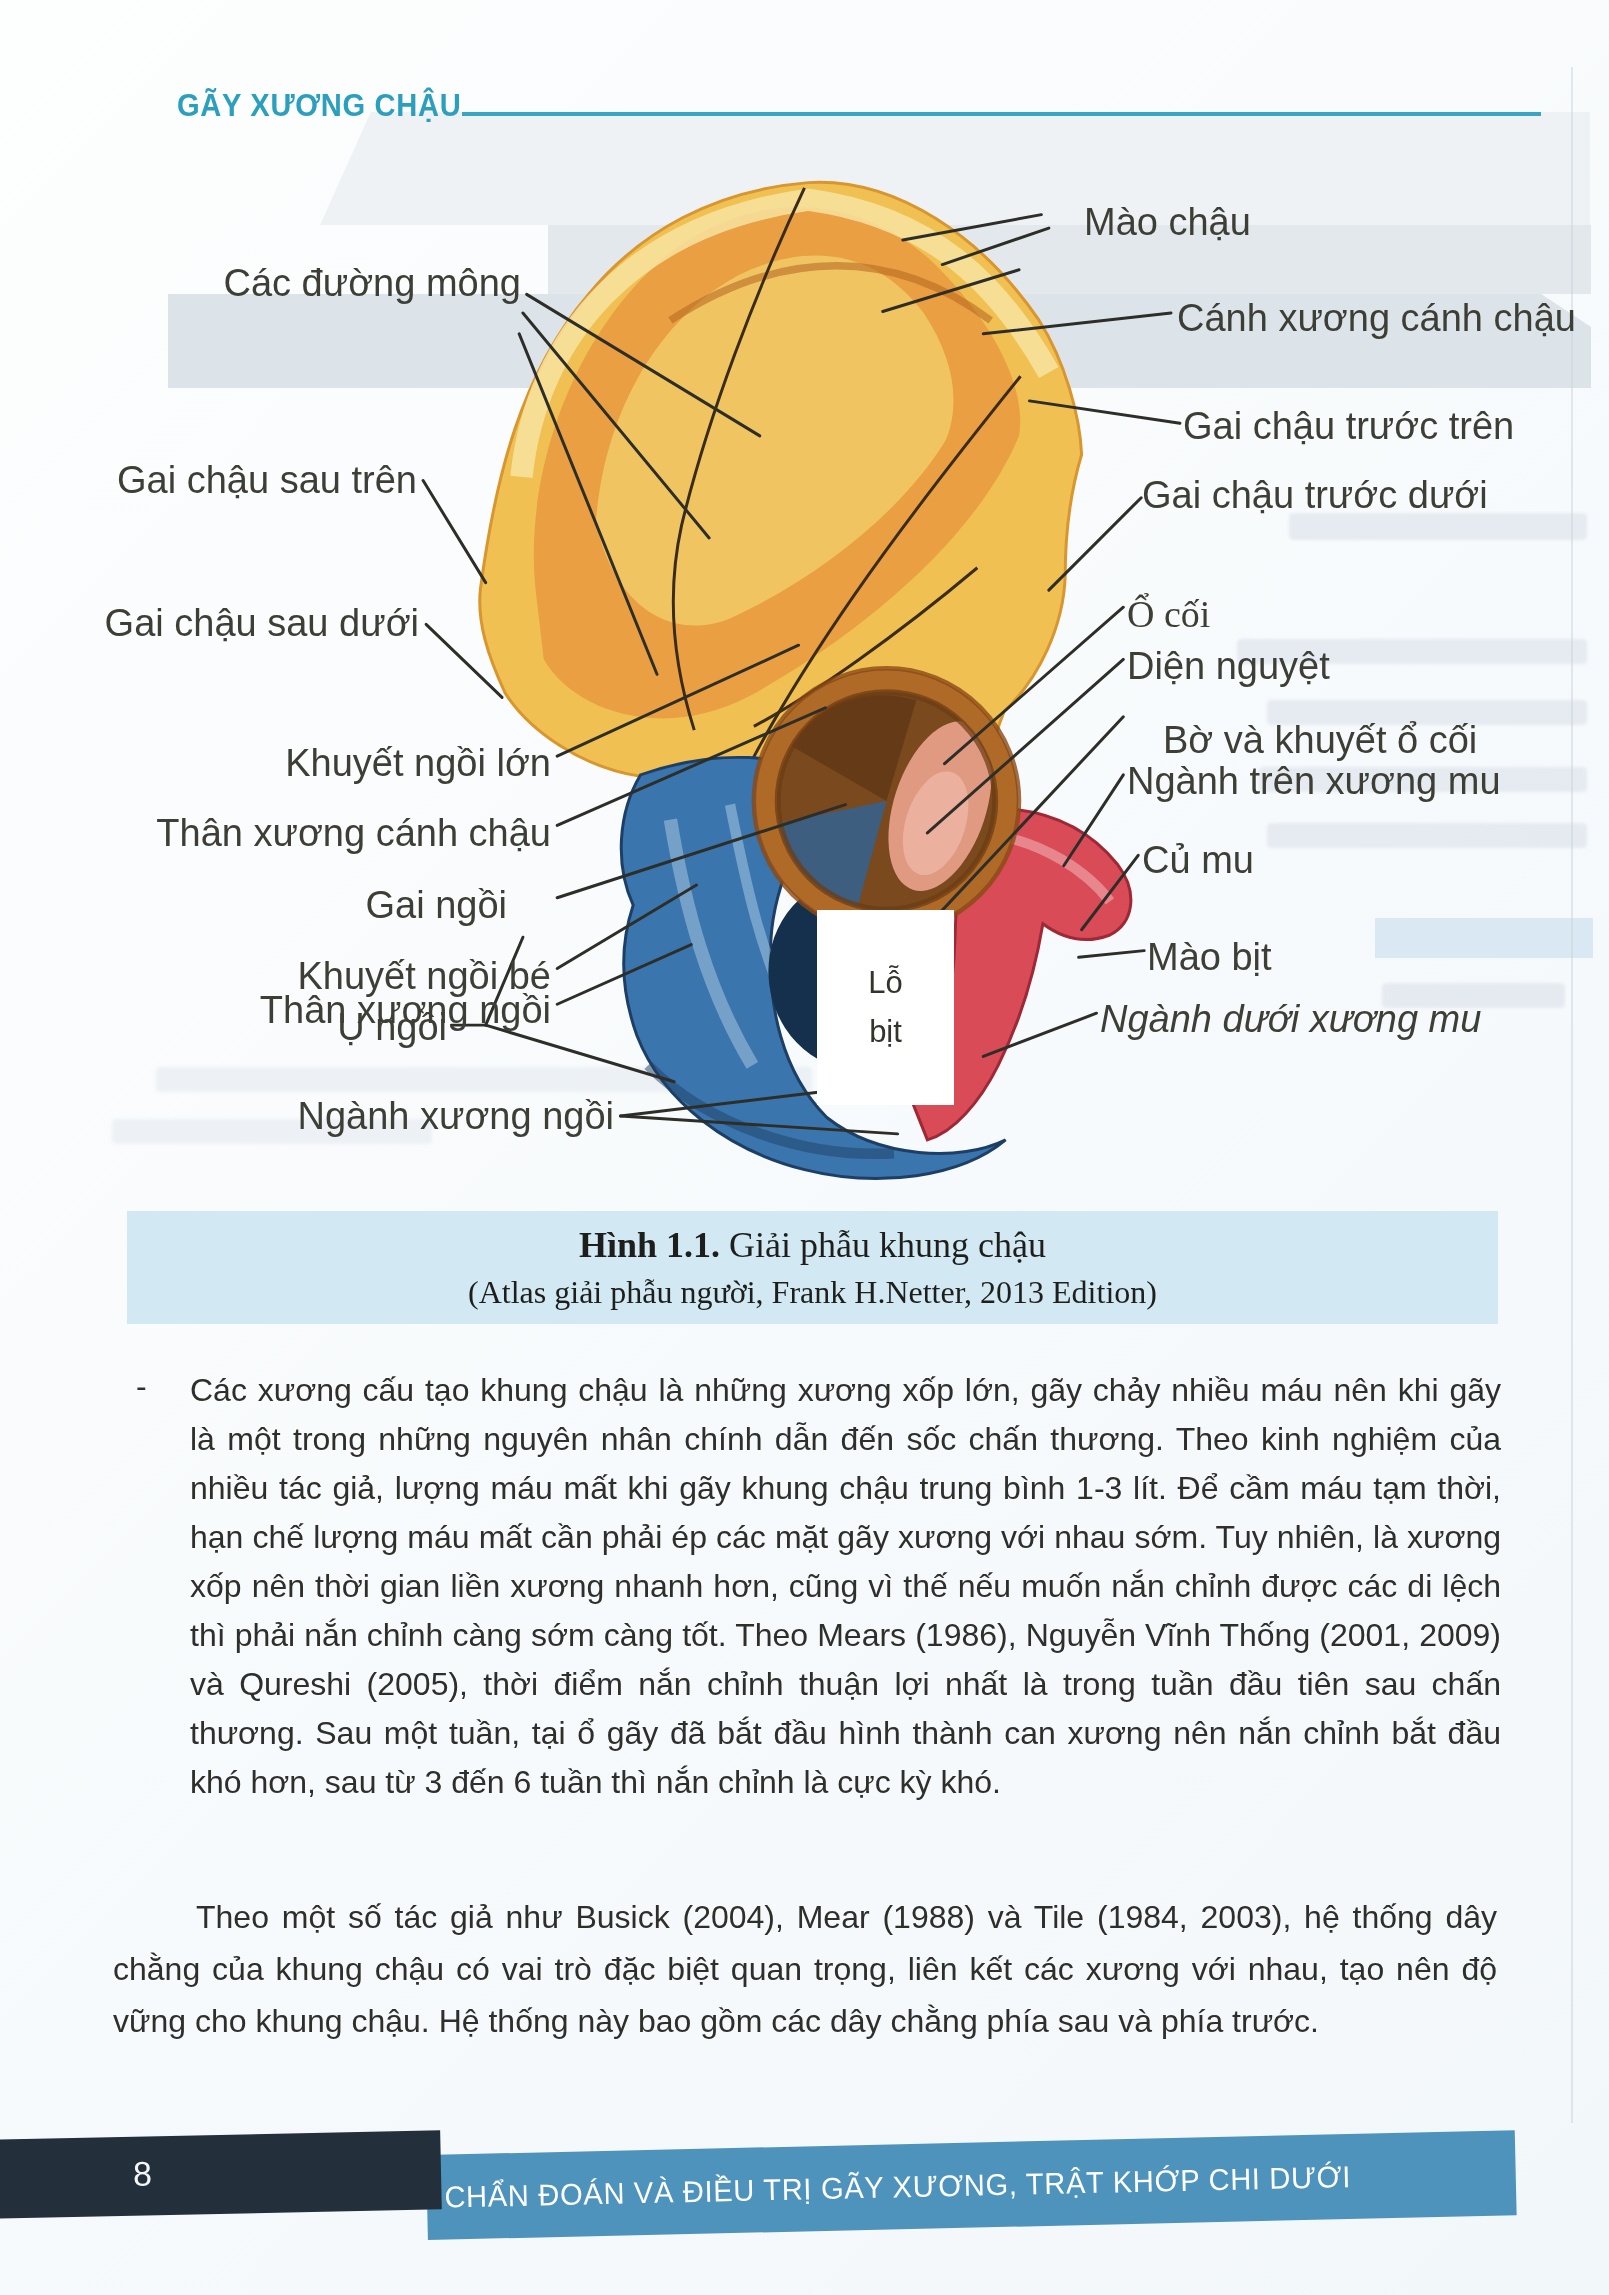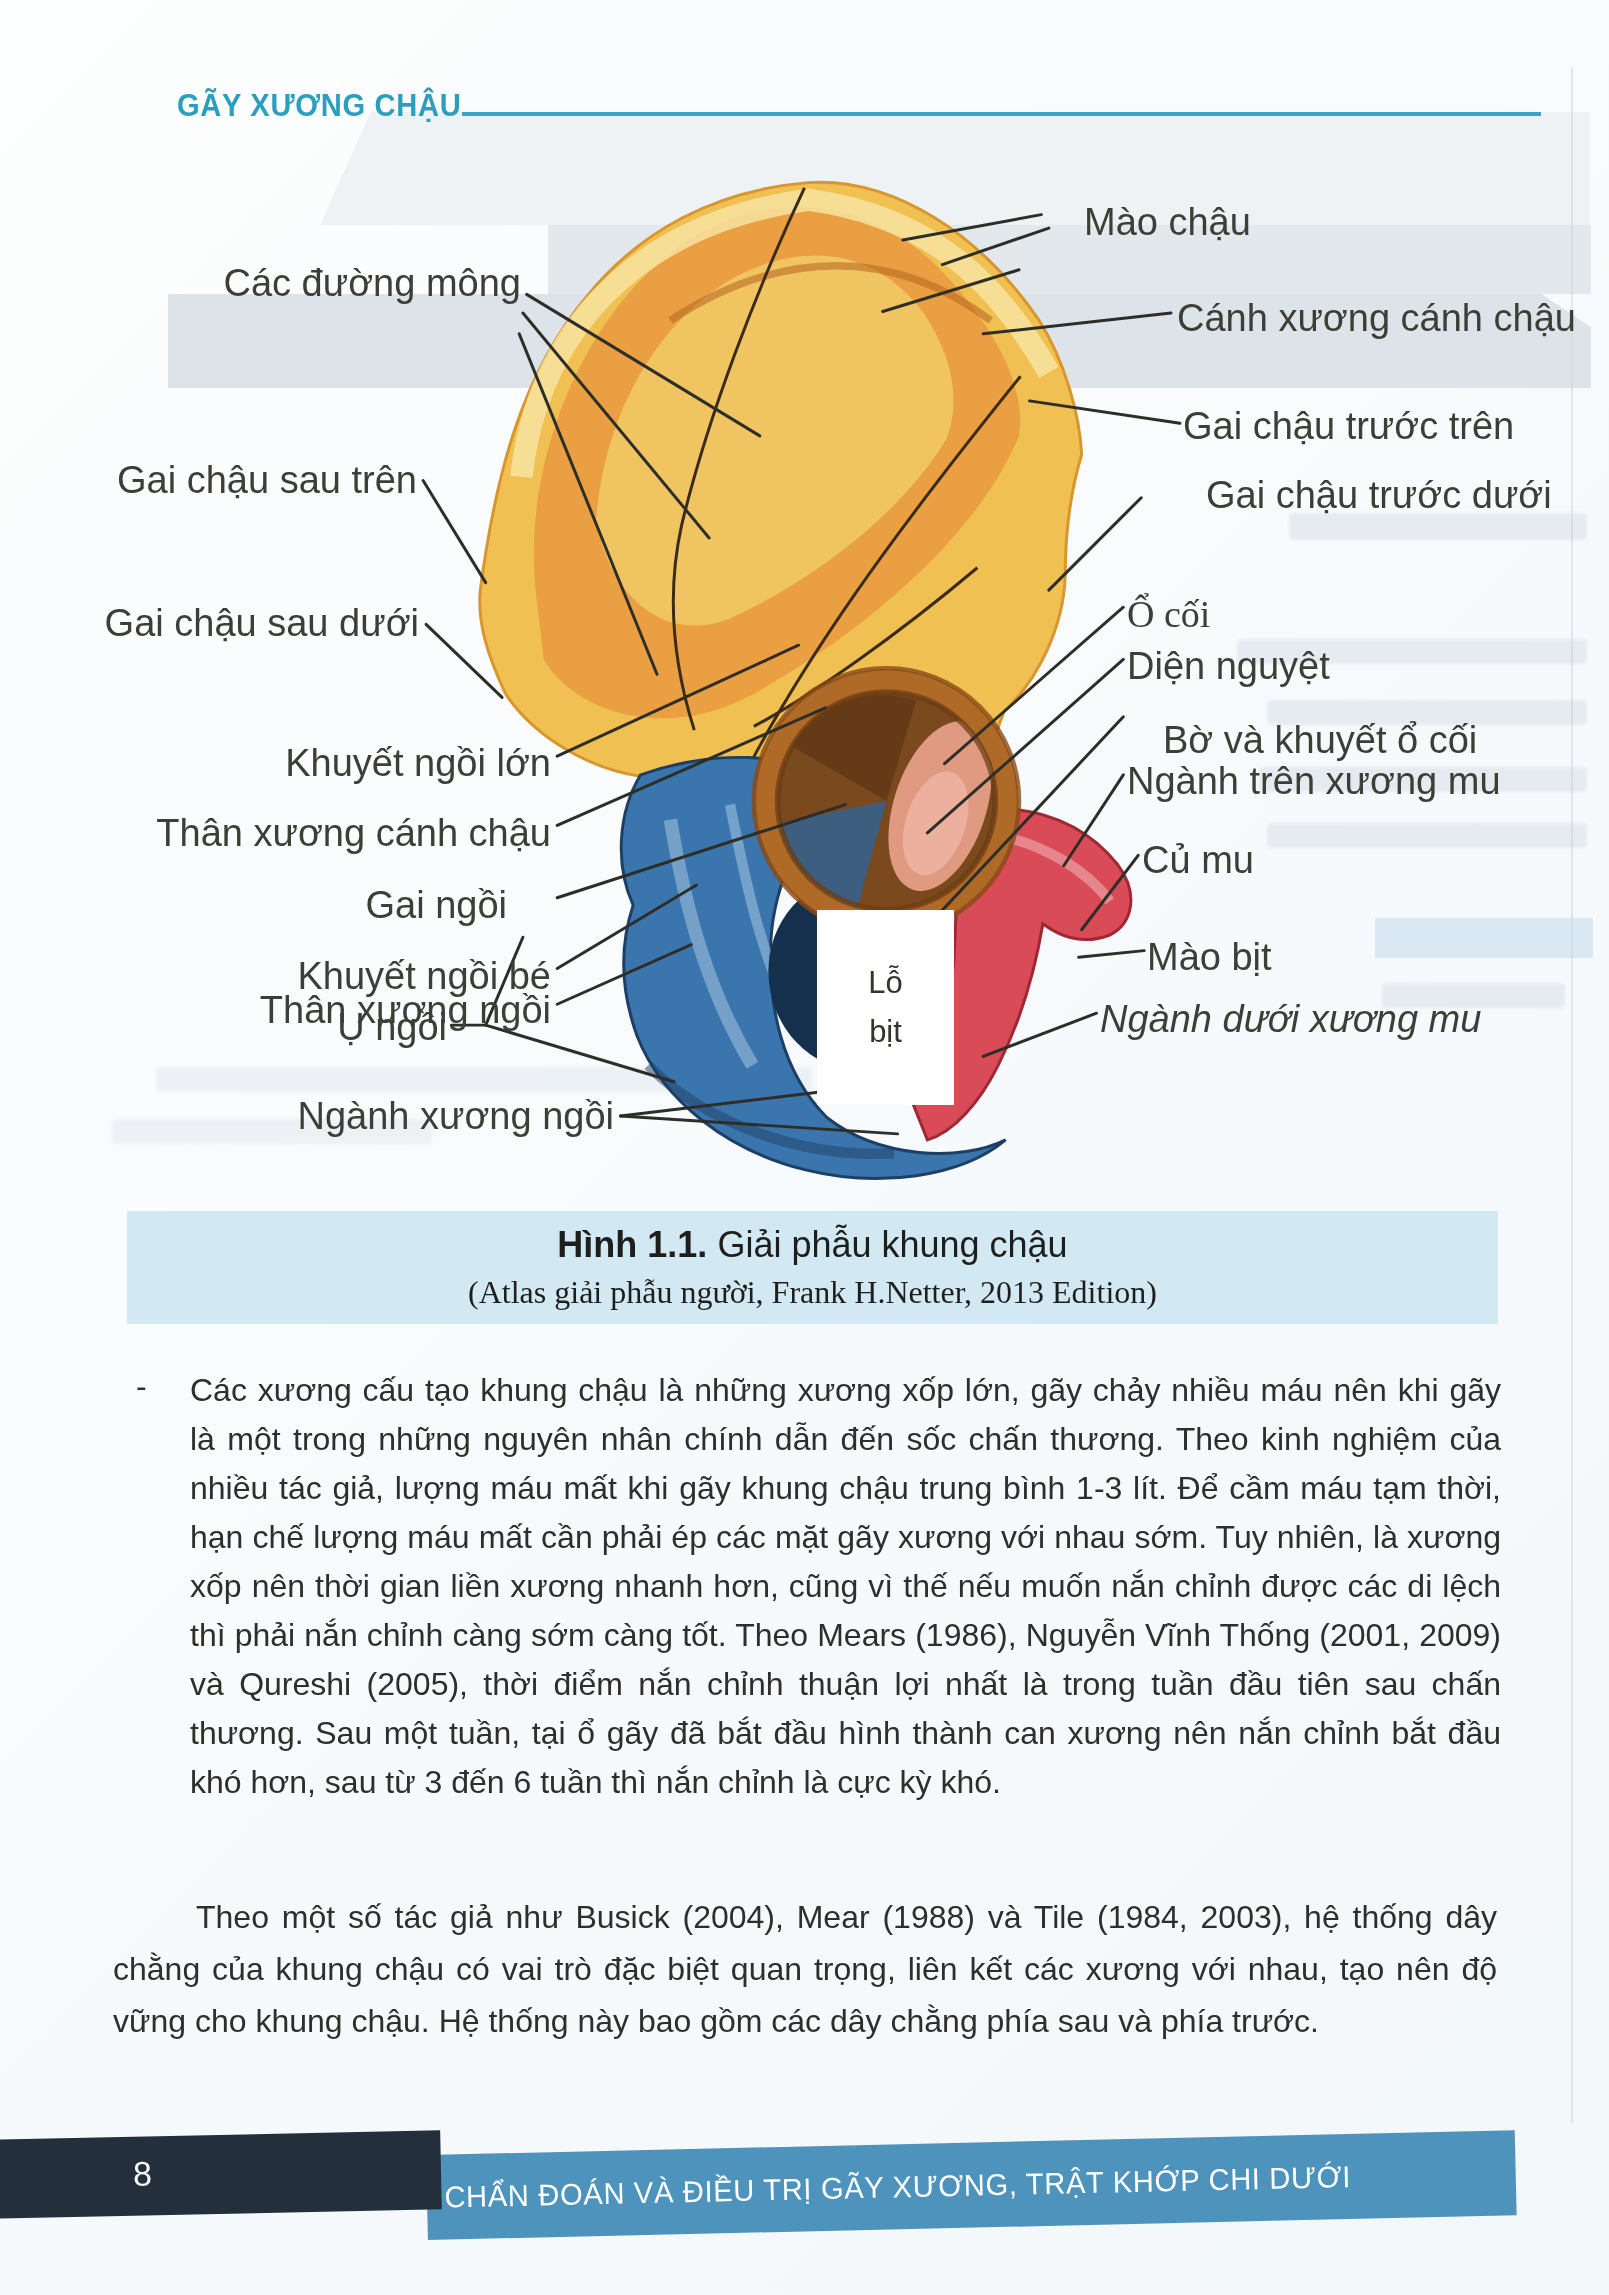--- a/index.html
+++ b/index.html
@@ -23,32 +23,32 @@
   .figure{position:absolute;left:0;top:0;width:1609px;height:1207px;}
   .bone-svg{position:absolute;left:0;top:0;}
   .lbl{position:absolute;font-size:38px;color:#3d3e35;white-space:nowrap;line-height:1.12;}
   .lbl.r{text-align:right;}
   .lbl0{right:1088px;top:262px;}  .lbl1{right:1192px;top:459px;}
   .lbl2{right:1190px;top:602px;}  .lbl3{right:1058px;top:742px;}
   .lbl4{right:1058px;top:812px;} .lbl5{right:1102px;top:884px;margin-left:41px;}
   .lbl6{right:1058px;top:955px;} .lbl7{right:1058px;top:989px;}
   .lbl8{right:1162px;top:1006px;} .lbl9{right:995px;top:1095px;}
   .lbl10{left:1084px;top:201px;}  .lbl11{left:1177px;top:297px;}
-  .lbl12{left:1183px;top:405px;}  .lbl13{left:1206px;top:474px;}
+  .lbl12{left:1183px;top:405px;}  .lbl13{left:1142px;top:474px;}
   .lbl14{left:1127px;top:593px;font-family:Liberation Serif, serif;}  .lbl15{left:1127px;top:645px;}
   .lbl16{left:1127px;top:719px;margin-left:36px;}  .lbl17{left:1127px;top:760px;}
   .lbl18{left:1142px;top:839px;} .lbl19{left:1147px;top:936px;}
   .lbl20{left:1100px;top:998px;font-style:italic;}
   .lo-bit{position:absolute;left:817px;top:910px;width:137px;height:195px;background:#ffffff;
           display:flex;flex-direction:column;align-items:center;justify-content:center;
           font-size:31px;color:#33342c;line-height:1.55;}
   
   .caption-band{position:absolute;left:127px;top:1211px;width:1371px;height:113px;
                 background:#d2e9f3;text-align:center;color:#1e1f1c;}
-  .cap1{margin-top:13.4px;font-family:Liberation Sans, sans-serif;font-size:36px;}
+  .cap1{margin-top:13.4px;font-family:Liberation Serif, serif;font-size:36px;}
   .cap1 b{font-weight:bold;}
   .cap2{margin-top:7.5px;font-family:"Liberation Serif",serif;font-size:32px;}
   
   .dash{position:absolute;left:136px;top:1368px;font-size:32px;}
   .para1{position:absolute;left:190px;top:1366px;width:1311px;font-size:32px;line-height:49px;
          text-align:justify;}
   .heading{position:absolute;left:112px;top:1824px;font-size:34px;font-weight:bold;font-style:italic;color:#1f1f1c;}
   .para2{position:absolute;left:113px;top:1891px;width:1384px;font-size:32px;line-height:52px;
          text-align:justify;text-indent:83px;}
   

